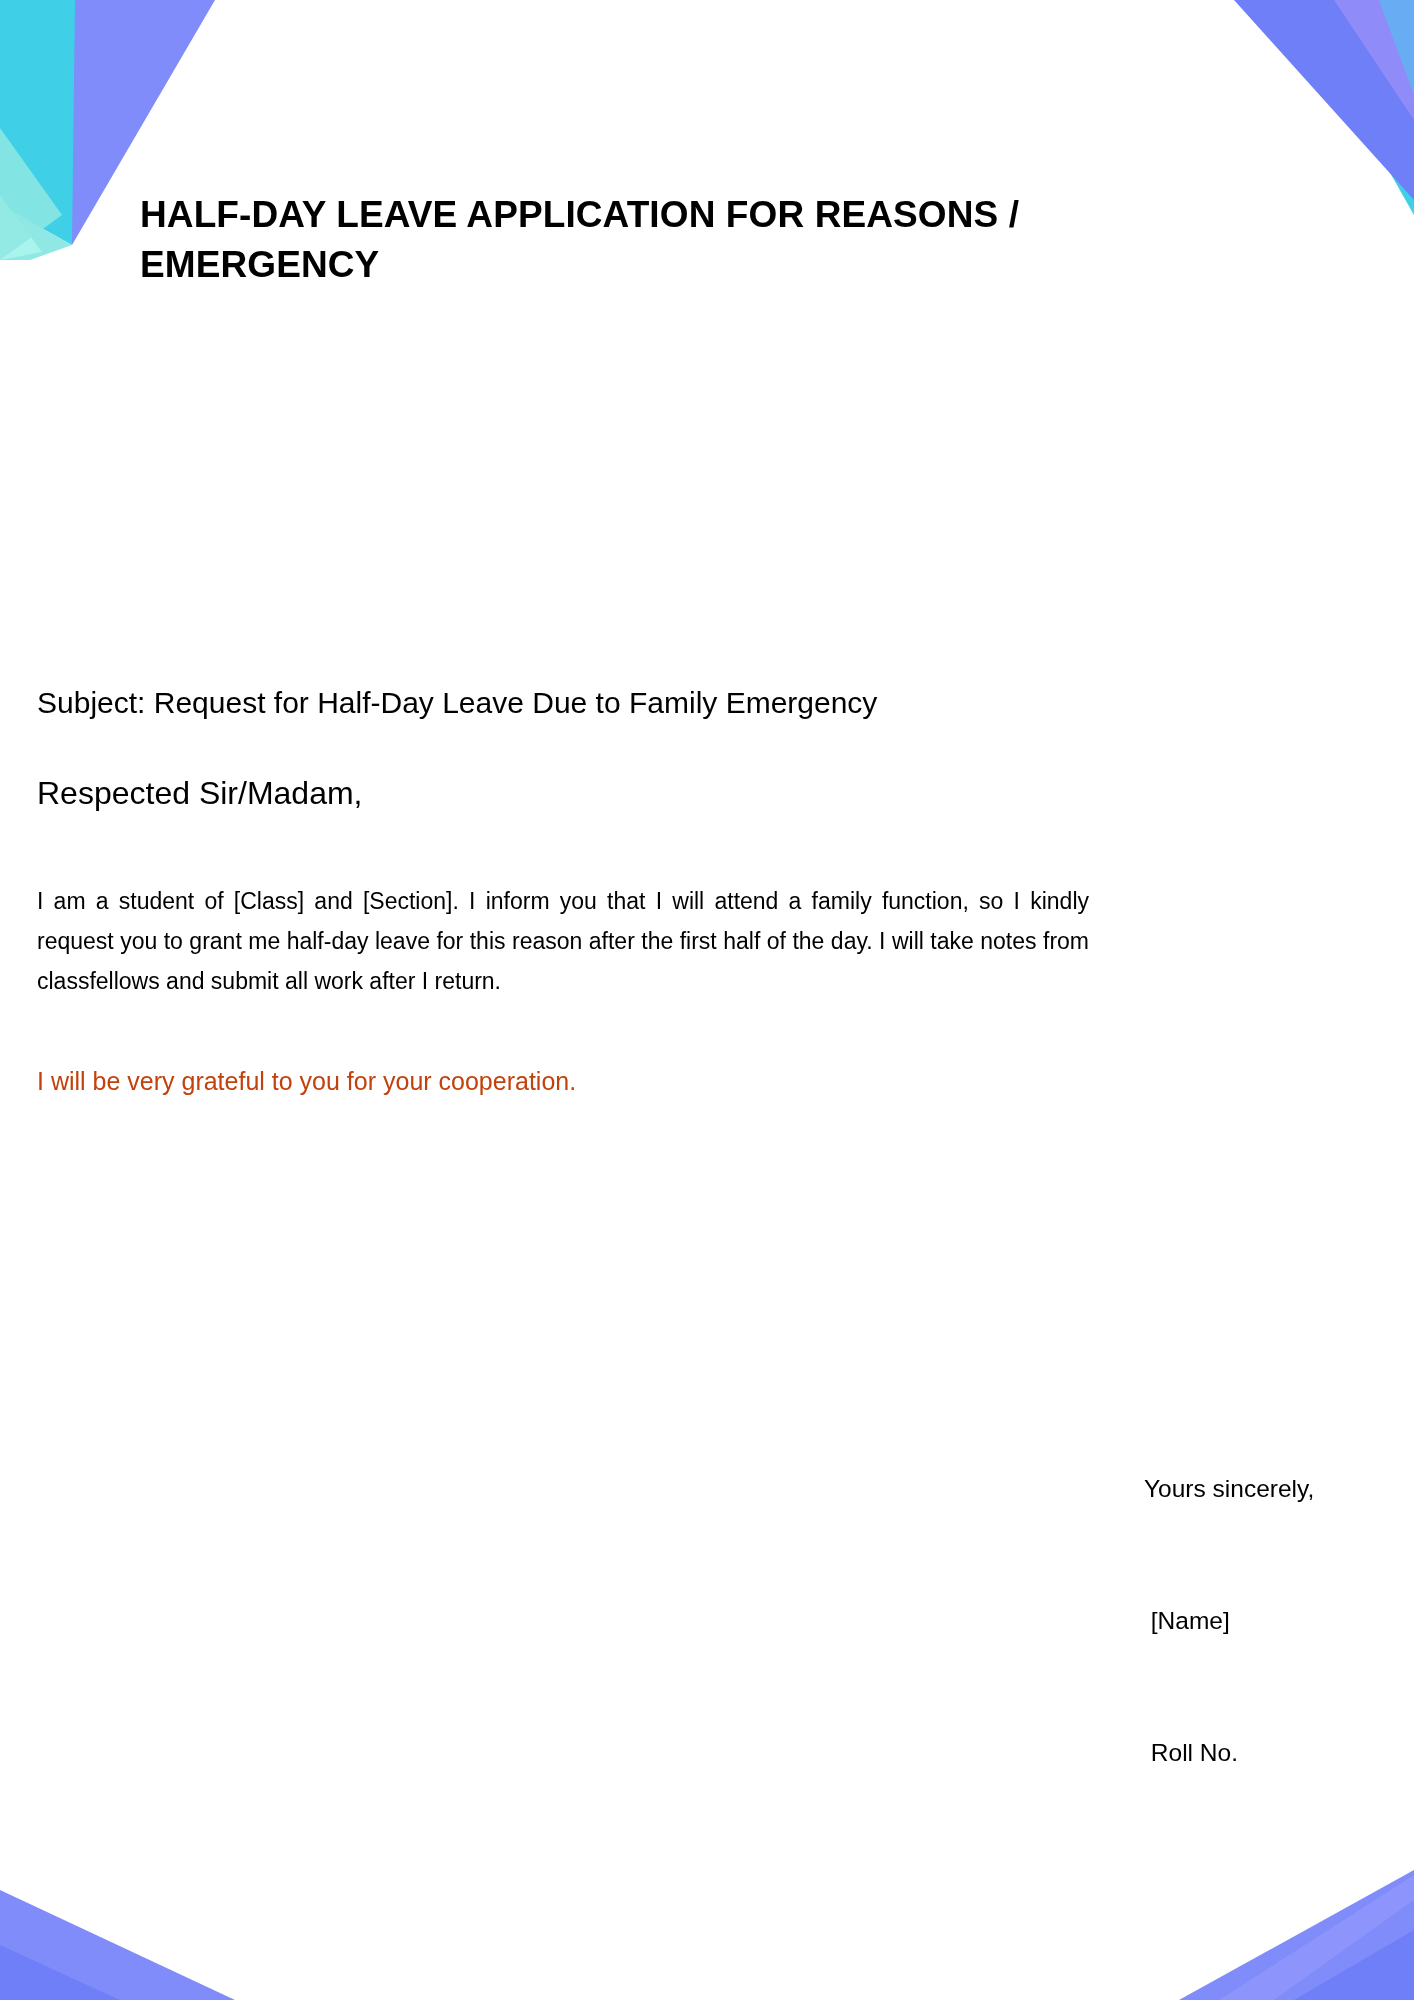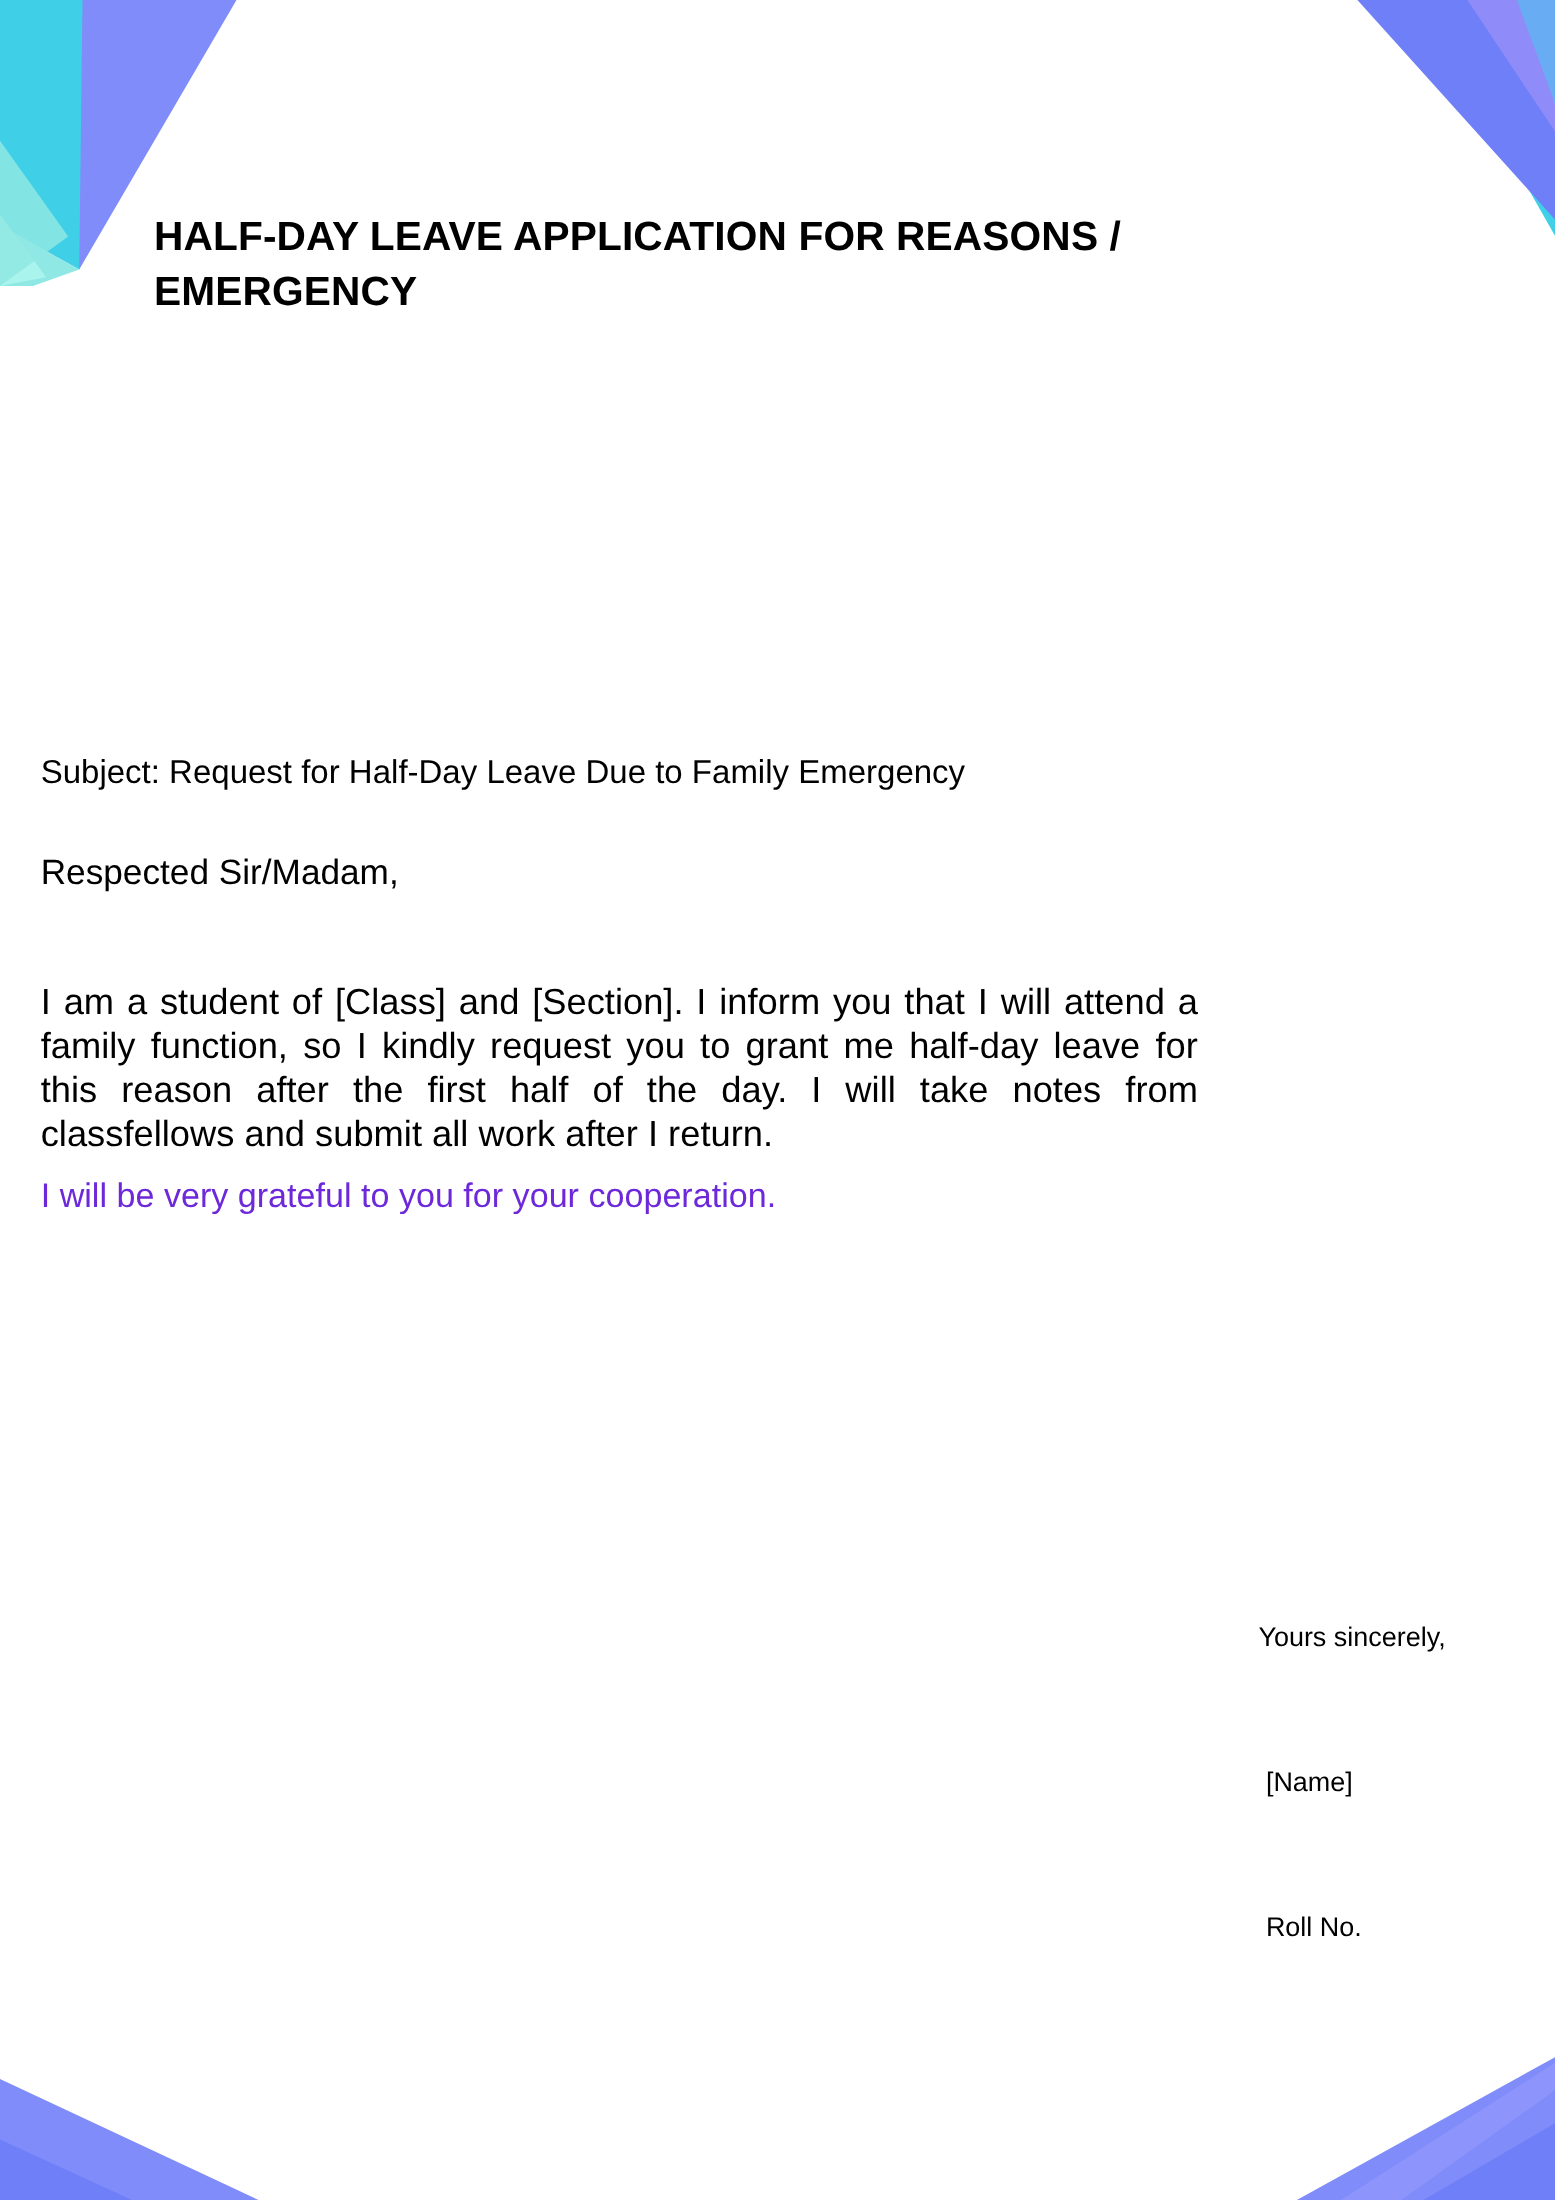--- a/index.html
+++ b/index.html
@@ -82,35 +82,35 @@
     top: 775px;
     font-size: 32px;
     color: #000000;
   }
 
   .body-para {
     position: absolute;
     left: 37px;
     top: 858px;
     width: 1052px;
-    font-size: 33px;
+    font-size: 23px;
     line-height: 40px;
     color: #000000;
     text-align: justify;
     text-justify: inter-word;
   }
 
   .closing-para {
     position: absolute;
     left: 37px;
     top: 1036px;
     width: 1052px;
-    font-size: 31px;
+    font-size: 25px;
     line-height: 40px;
-    color: #6d28d9;
+    color: #c2410c;
   }
 
   .signature-block {
     position: absolute;
     left: 1124px;
     top: 1379px;
     font-size: 24.5px;
     line-height: 44px;
     color: #000000;
     white-space: pre;

